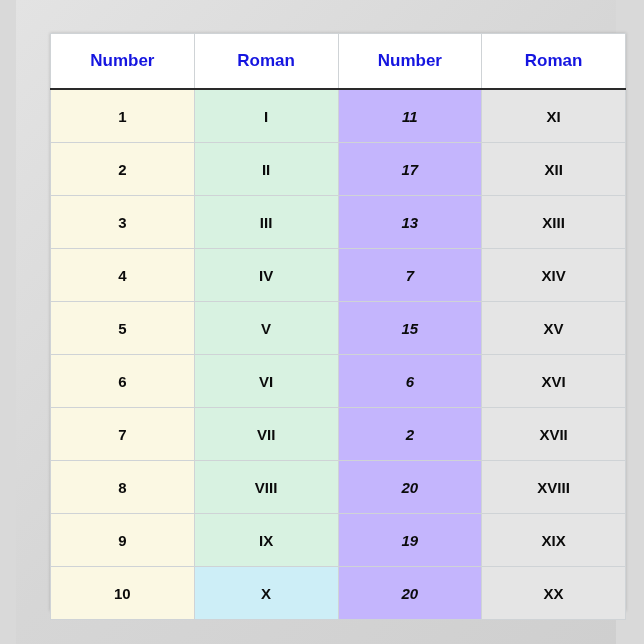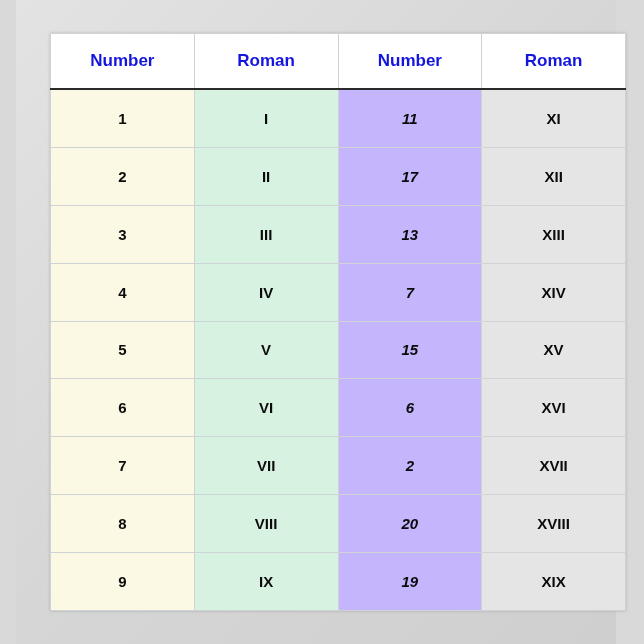--- a/index.html
+++ b/index.html
@@ -136,16 +136,22 @@
           <td class="rom-a div-left">VIII</td>
           <td class="num-b">20</td>
           <td class="rom-b">XVIII</td>
         </tr>
         <tr>
           <td class="num-a first">9</td>
           <td class="rom-a div-left">IX</td>
           <td class="num-b">19</td>
           <td class="rom-b">XIX</td>
         </tr>
+        <tr>
+          <td class="num-a first">10</td>
+          <td class="rom-a-last div-left">X</td>
+          <td class="num-b">20</td>
+          <td class="rom-b">XX</td>
+        </tr>
       </tbody>
     </table>
   </div>
 </div>
 
 </body></html>

